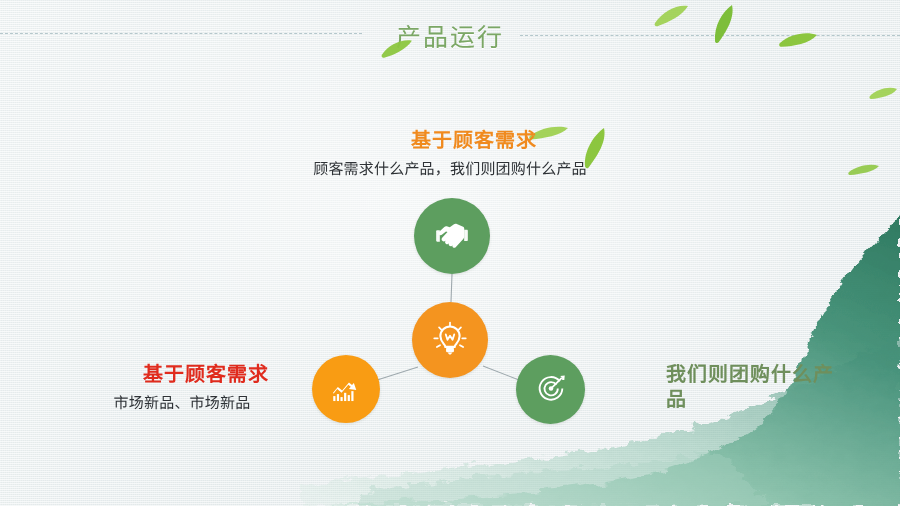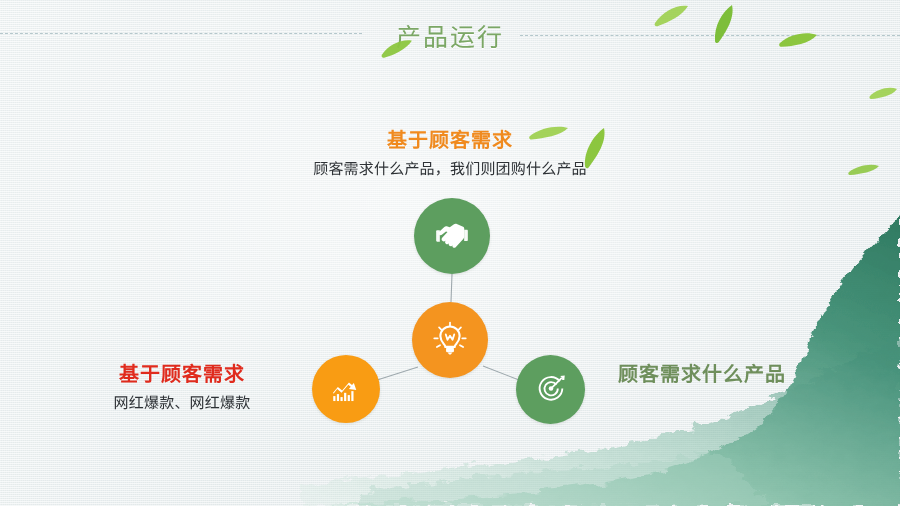--- a/index.html
+++ b/index.html
@@ -64,20 +64,21 @@
   }
 
   
   .block { position: absolute; }
   .block .heading {
     font-size: 20px;
     font-weight: 700;
     letter-spacing: 1px;
     line-height: 1.25;
     margin: 0 0 6px 0;
+    padding-left: 48px;
   }
   .block .sub {
     font-size: 15px;
     color: #2e3236;
     line-height: 1.3;
     margin: 0;
     letter-spacing: 0.2px;
   }
 
   #block-top {
@@ -305,20 +306,20 @@
     <path d="M33 3C24 0 11 3 3 9c-1.4 1.1-.5 3.3 1.3 3.1C14 11 28 9 33 3z" fill="#8cc63f" opacity="0.88"></path>
   </svg>
 
   <div class="block" id="block-top">
     <p class="heading">基于顾客需求</p>
     <p class="sub">顾客需求什么产品，我们则团购什么产品</p>
   </div>
 
   <div class="block" id="block-left">
     <p class="heading">基于顾客需求</p>
-    <p class="sub">网红爆款、网红爆款</p>
+    <p class="sub">市场新品、市场新品</p>
   </div>
 
   <div class="block" id="block-right">
-    <p class="heading">顾客需求什么产品</p>
+    <p class="heading">我们则团购什么产品</p>
   </div>
 
 </div>
 
 </body></html>

